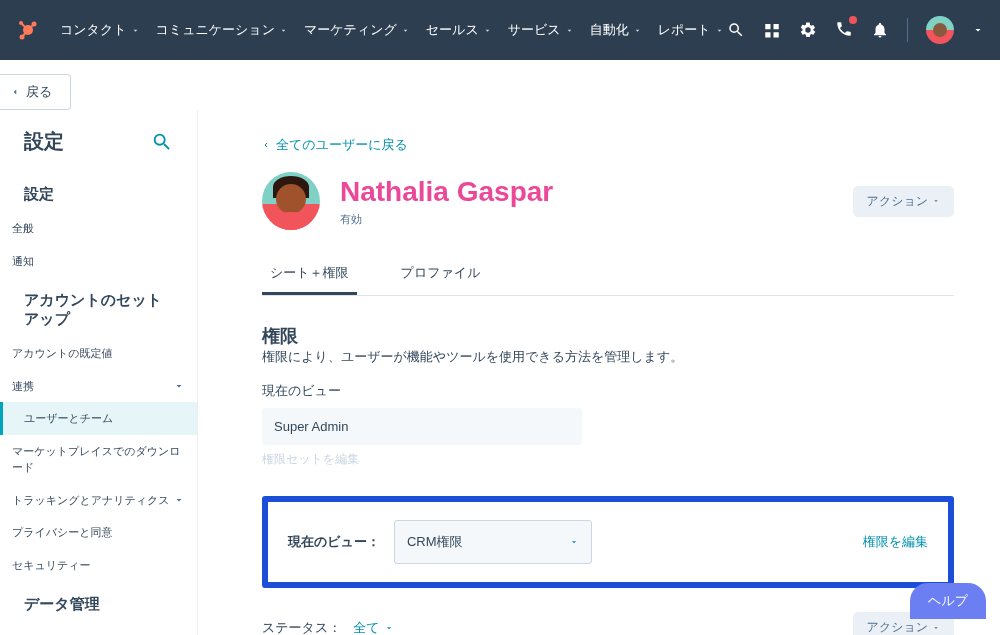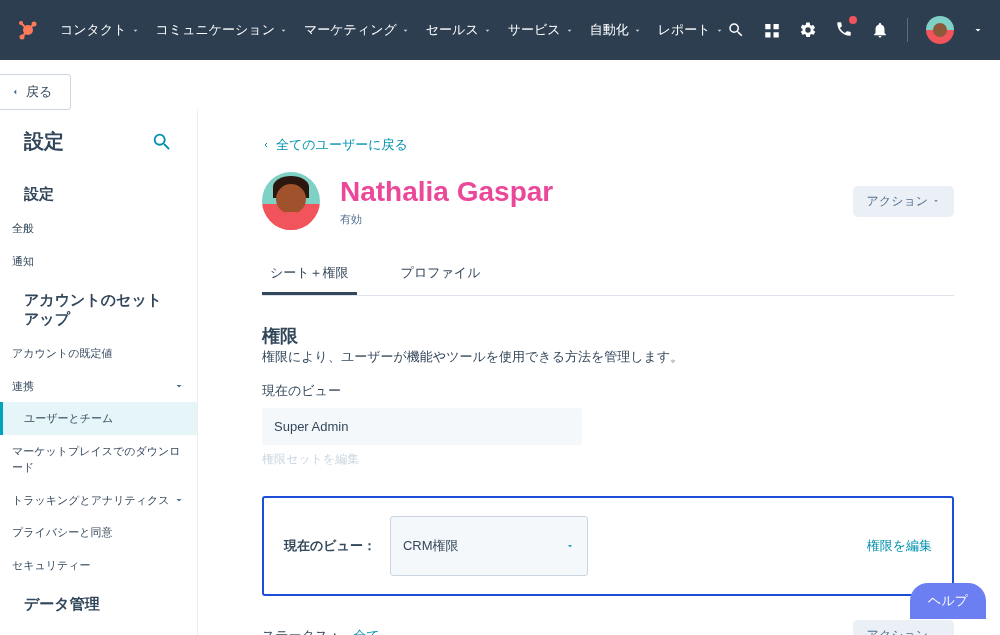--- a/index.html
+++ b/index.html
@@ -35,24 +35,24 @@
 .user-status{font-size:11px;color:#516f90;margin-top:4px}
 .action-btn{margin-left:auto;padding:7px 14px;background:#eaf0f6;border:none;border-radius:5px;font-size:12px;color:#516f90;cursor:pointer;display:flex;align-items:center;gap:4px}
 .tabs{display:flex;gap:36px;border-bottom:1px solid #dfe3eb;margin-bottom:28px}
 .tab{padding:10px 8px;font-size:13px;color:#33475b;cursor:pointer;border-bottom:3px solid transparent}
 .tab.active{border-bottom-color:#33475b;font-weight:500}
 .section-title{font-size:18px;font-weight:600;margin-bottom:0}
 .section-desc{font-size:13px;color:#33475b;margin-bottom:16px}
 .field-label{font-size:13px;color:#33475b;margin-bottom:8px}
 .readonly-input{width:320px;padding:11px 12px;background:#f5f8fa;border:none;border-radius:3px;font-size:13px;color:#33475b;margin-bottom:6px}
 .edit-link{font-size:12px;color:#cbd6e2;cursor:not-allowed}
-.view-box{border:2px solid #1d4ed8;border-radius:3px;padding:18px 20px;display:flex;align-items:center;justify-content:space-between;margin-top:28px}
+.view-box{border:6px solid #1d4ed8;border-radius:3px;padding:18px 20px;display:flex;align-items:center;justify-content:space-between;margin-top:28px}
 .view-left{display:flex;align-items:center;gap:14px}
 .view-label{font-size:13px;font-weight:600}
-.select{border:1px solid #cbd6e2;border-radius:3px;padding:20px 12px;font-size:13px;width:198px;display:flex;align-items:center;justify-content:space-between;cursor:pointer;background:#f5f8fa}
+.select{border:1px solid #cbd6e2;border-radius:3px;padding:12px 12px;font-size:13px;width:198px;display:flex;align-items:center;justify-content:space-between;cursor:pointer;background:#f5f8fa}
 .edit-perm{color:#0091ae;font-size:13px;cursor:pointer}
 .status-row{display:flex;align-items:center;gap:12px;margin-top:24px;justify-content:space-between}
 .status-left{display:flex;align-items:center;gap:12px}
 .status-select{color:#0091ae;font-size:13px;display:flex;align-items:center;gap:4px;cursor:pointer}
 .help-btn{position:fixed;bottom:16px;right:14px;padding:9px 18px;background:#6b7ff2;color:#fff;border:none;border-radius:18px 18px 0 0;font-size:13px;cursor:pointer}
 </style>
 </head>
 <body>
 
 

